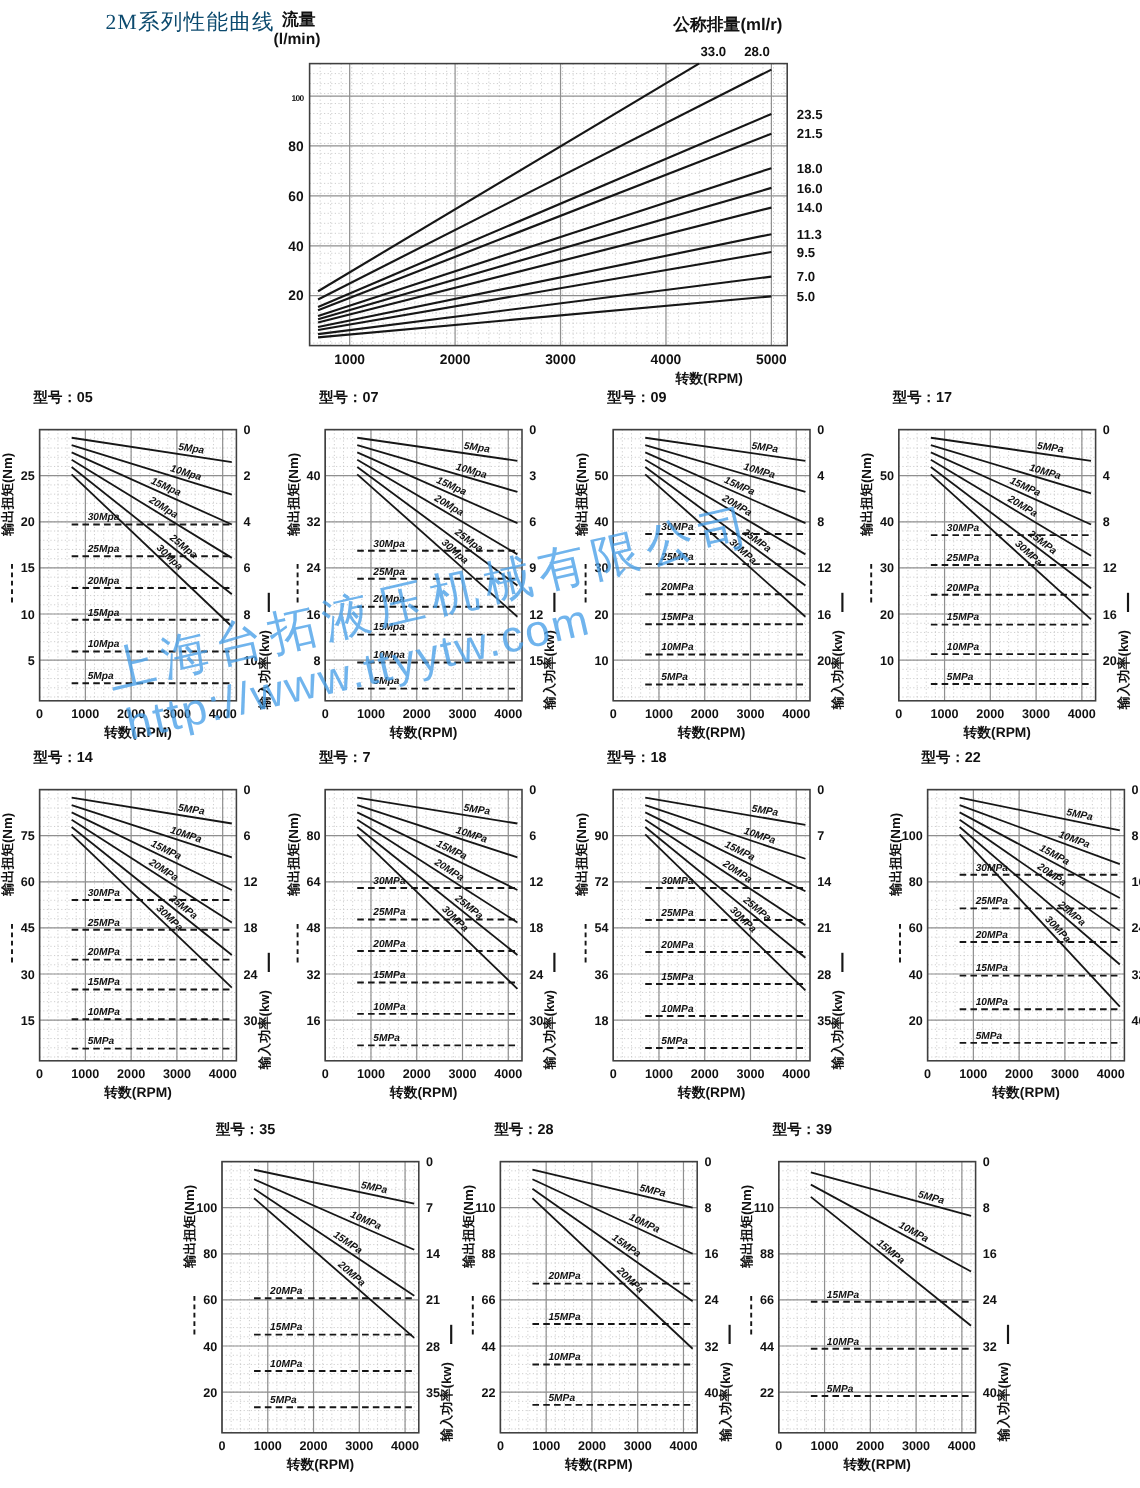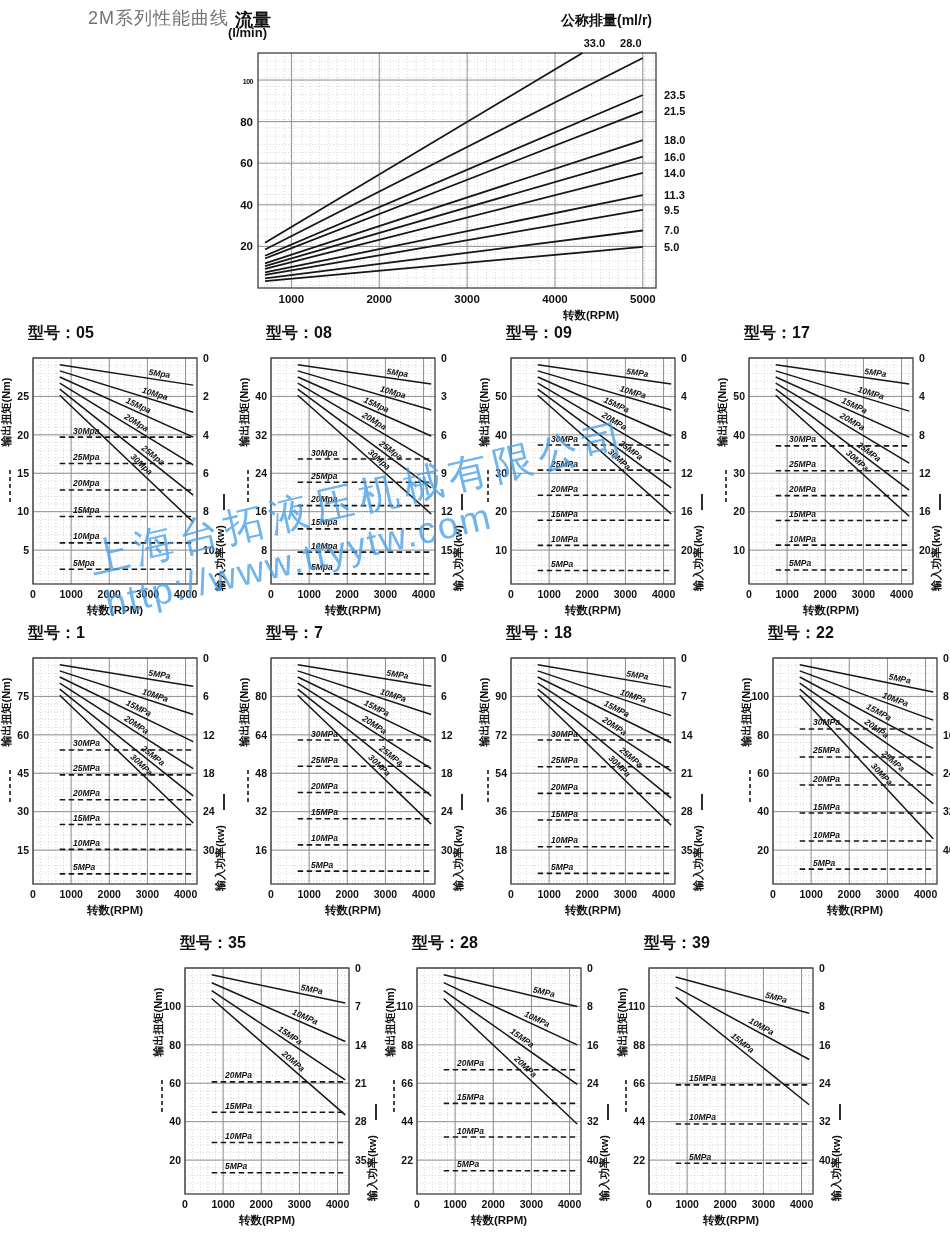--- a/index.html
+++ b/index.html
@@ -1,28 +1,28 @@
 <!DOCTYPE html>
 <html><head>
 <meta charset="utf-8">
 <style>
   html,body{margin:0;padding:0;background:#fff}
   body{width:950px;height:1240px;position:relative;font-family:"Liberation Sans",sans-serif}
   .canvas{position:absolute;left:0;top:0;width:950px;height:1240px;background:#fff;overflow:hidden}
-  .page-title{position:absolute;left:88px;top:6px;font-family:Liberation Sans, sans-serif;font-size:18px;color:#737373;letter-spacing:1px;white-space:nowrap}
+  .page-title{position:absolute;left:88px;top:6px;font-family:Liberation Serif, serif;font-size:18px;color:#0c4a6e;letter-spacing:1px;white-space:nowrap}
   .cb{position:absolute}
   .cb svg{position:absolute;left:0;top:0;overflow:visible}
   .small{width:235px;height:296px}
-  .sc-title{position:absolute;left:28px;top:1px;font-size:16px;font-weight:700;color:#111;white-space:nowrap;z-index:2}
+  .sc-title{position:absolute;left:28px;top:1px;font-size:12px;font-weight:700;color:#111;white-space:nowrap;z-index:2}
   #tc{left:225px;top:6px;width:487px;height:314px}
   #m05{left:0;top:322px}#m07{left:238px;top:322px}#m09{left:478px;top:322px}#m11{left:716px;top:322px}
   #m14{left:0;top:622px}#m16{left:238px;top:622px}#m18{left:478px;top:622px}#m22{left:740px;top:622px}
   #m24{left:152px;top:932px}#m28{left:384px;top:932px}#m33{left:616px;top:932px}
   .tc-lab{position:absolute;font-weight:700;color:#111;white-space:nowrap;z-index:2}
-  .tc-flow{left:10px;top:2px;font-size:18px}
+  .tc-flow{left:10px;top:2px;font-size:14px}
   .tc-flow2{left:3px;top:19px;font-size:13px}
   .tc-right{left:336px;top:6px;font-size:14px}
   .wm{position:absolute;transform:rotate(-13deg);transform-origin:0 50%;opacity:.78;z-index:5;pointer-events:none;white-space:nowrap;font-weight:400}
   .wm1{left:90px;top:533px;font-size:40px;letter-spacing:6px}
   .wm2{left:106px;top:584px;font-size:37px;letter-spacing:2px}
   
   text{font-family:"Liberation Sans",sans-serif;fill:#111}
   .tick{font-size:10.5px;font-weight:600}
   .tickT{font-size:11.5px;font-weight:600}
   .tiny{font-size:7px;font-weight:700;letter-spacing:-.5px}
@@ -269,21 +269,21 @@
         <text x="147.4186046511628" y="276" class="tick" text-anchor="middle">3000</text>
         <text x="185.5581395348837" y="276" class="tick" text-anchor="middle">4000</text>
         <text x="115" y="292" class="xlab" text-anchor="middle">转数(RPM)</text>
         <text x="10" y="90" class="axis" text-anchor="middle" transform="rotate(-90 10 90)">输出扭矩(Nm)</text>
         <line x1="10" y1="148" x2="10" y2="182" stroke="#161616" stroke-width="1.6" stroke-dasharray="4 3"></line>
         <text x="224" y="236" class="axisR" text-anchor="middle" transform="rotate(-90 224 236)">输入功率(kw)</text>
         <line x1="224" y1="172" x2="224" y2="188" stroke="#161616" stroke-width="1.8"></line>
       </svg>
     </div>
   <div class="cb small" id="m07">
-      <div class="sc-title">型号：08</div>
+      <div class="sc-title">型号：07</div>
       <svg width="235" height="296">
         <line x1="40.627906976744185" y1="36" x2="40.627906976744185" y2="262" stroke="#c6c6c6" stroke-width="0.7" stroke-dasharray="1 2"></line>
         <line x1="48.25581395348837" y1="36" x2="48.25581395348837" y2="262" stroke="#c6c6c6" stroke-width="0.7" stroke-dasharray="1 2"></line>
         <line x1="55.883720930232556" y1="36" x2="55.883720930232556" y2="262" stroke="#c6c6c6" stroke-width="0.7" stroke-dasharray="1 2"></line>
         <line x1="63.51162790697674" y1="36" x2="63.51162790697674" y2="262" stroke="#c6c6c6" stroke-width="0.7" stroke-dasharray="1 2"></line>
         <line x1="71.13953488372093" y1="36" x2="71.13953488372093" y2="262" stroke="#c6c6c6" stroke-width="0.7" stroke-dasharray="1 2"></line>
         <line x1="78.76744186046511" y1="36" x2="78.76744186046511" y2="262" stroke="#c6c6c6" stroke-width="0.7" stroke-dasharray="1 2"></line>
         <line x1="86.3953488372093" y1="36" x2="86.3953488372093" y2="262" stroke="#c6c6c6" stroke-width="0.7" stroke-dasharray="1 2"></line>
         <line x1="94.02325581395348" y1="36" x2="94.02325581395348" y2="262" stroke="#c6c6c6" stroke-width="0.7" stroke-dasharray="1 2"></line>
         <line x1="101.65116279069767" y1="36" x2="101.65116279069767" y2="262" stroke="#c6c6c6" stroke-width="0.7" stroke-dasharray="1 2"></line>
@@ -605,21 +605,21 @@
         <text x="147.4186046511628" y="276" class="tick" text-anchor="middle">3000</text>
         <text x="185.5581395348837" y="276" class="tick" text-anchor="middle">4000</text>
         <text x="115" y="292" class="xlab" text-anchor="middle">转数(RPM)</text>
         <text x="10" y="90" class="axis" text-anchor="middle" transform="rotate(-90 10 90)">输出扭矩(Nm)</text>
         <line x1="10" y1="148" x2="10" y2="182" stroke="#161616" stroke-width="1.6" stroke-dasharray="4 3"></line>
         <text x="224" y="236" class="axisR" text-anchor="middle" transform="rotate(-90 224 236)">输入功率(kw)</text>
         <line x1="224" y1="172" x2="224" y2="188" stroke="#161616" stroke-width="1.8"></line>
       </svg>
     </div>
   <div class="cb small" id="m14">
-      <div class="sc-title">型号：1</div>
+      <div class="sc-title">型号：14</div>
       <svg width="235" height="296">
         <line x1="40.627906976744185" y1="36" x2="40.627906976744185" y2="262" stroke="#c6c6c6" stroke-width="0.7" stroke-dasharray="1 2"></line>
         <line x1="48.25581395348837" y1="36" x2="48.25581395348837" y2="262" stroke="#c6c6c6" stroke-width="0.7" stroke-dasharray="1 2"></line>
         <line x1="55.883720930232556" y1="36" x2="55.883720930232556" y2="262" stroke="#c6c6c6" stroke-width="0.7" stroke-dasharray="1 2"></line>
         <line x1="63.51162790697674" y1="36" x2="63.51162790697674" y2="262" stroke="#c6c6c6" stroke-width="0.7" stroke-dasharray="1 2"></line>
         <line x1="71.13953488372093" y1="36" x2="71.13953488372093" y2="262" stroke="#c6c6c6" stroke-width="0.7" stroke-dasharray="1 2"></line>
         <line x1="78.76744186046511" y1="36" x2="78.76744186046511" y2="262" stroke="#c6c6c6" stroke-width="0.7" stroke-dasharray="1 2"></line>
         <line x1="86.3953488372093" y1="36" x2="86.3953488372093" y2="262" stroke="#c6c6c6" stroke-width="0.7" stroke-dasharray="1 2"></line>
         <line x1="94.02325581395348" y1="36" x2="94.02325581395348" y2="262" stroke="#c6c6c6" stroke-width="0.7" stroke-dasharray="1 2"></line>
         <line x1="101.65116279069767" y1="36" x2="101.65116279069767" y2="262" stroke="#c6c6c6" stroke-width="0.7" stroke-dasharray="1 2"></line>

